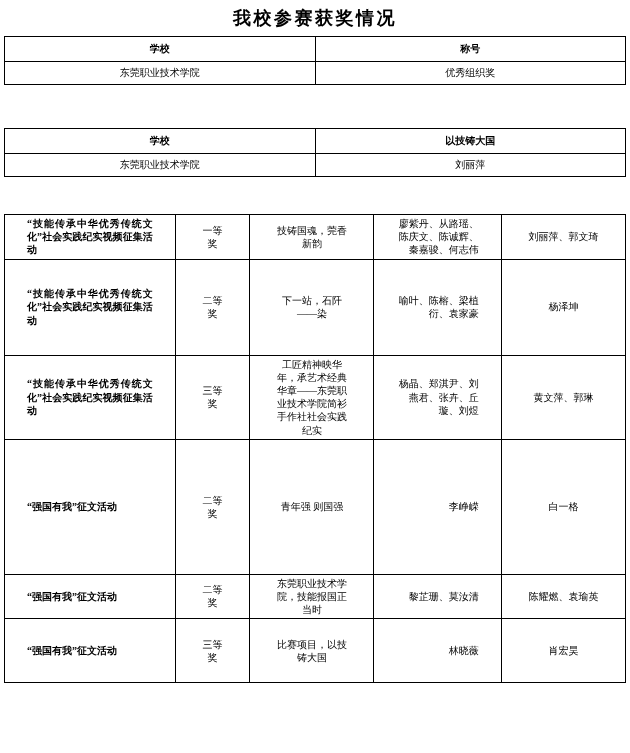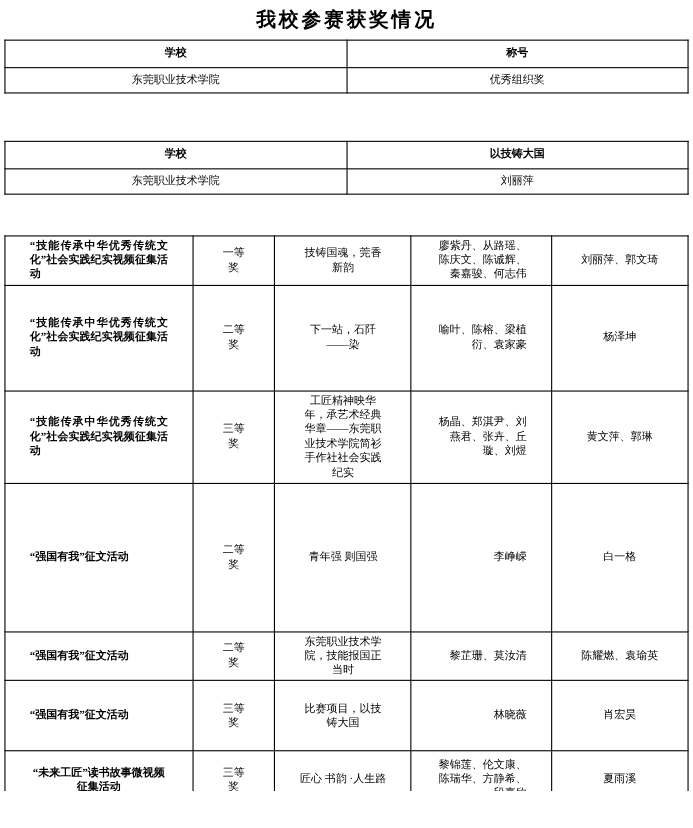--- a/index.html
+++ b/index.html
@@ -168,23 +168,16 @@
     </tr>
 
     <tr>
       <td class="cell-project">“强国有我”征文活动</td>
       <td>三等奖</td>
       <td>比赛项目，以技铸大国</td>
       <td class="cell-authors">林晓薇</td>
       <td>肖宏昊</td>
     </tr>
 
-    <tr>
-      <td class="cell-project centered">“未来工匠”读书故事微视频征集活动</td>
-      <td>三等奖</td>
-      <td>匠心 书韵 ·人生路</td>
-      <td class="cell-authors">黎锦莲、伦文康、陈瑞华、方静希、段嘉欣</td>
-      <td>夏雨溪</td>
-    </tr>
   </tbody>
     </table>
 
 </div>
 
 </body></html>

